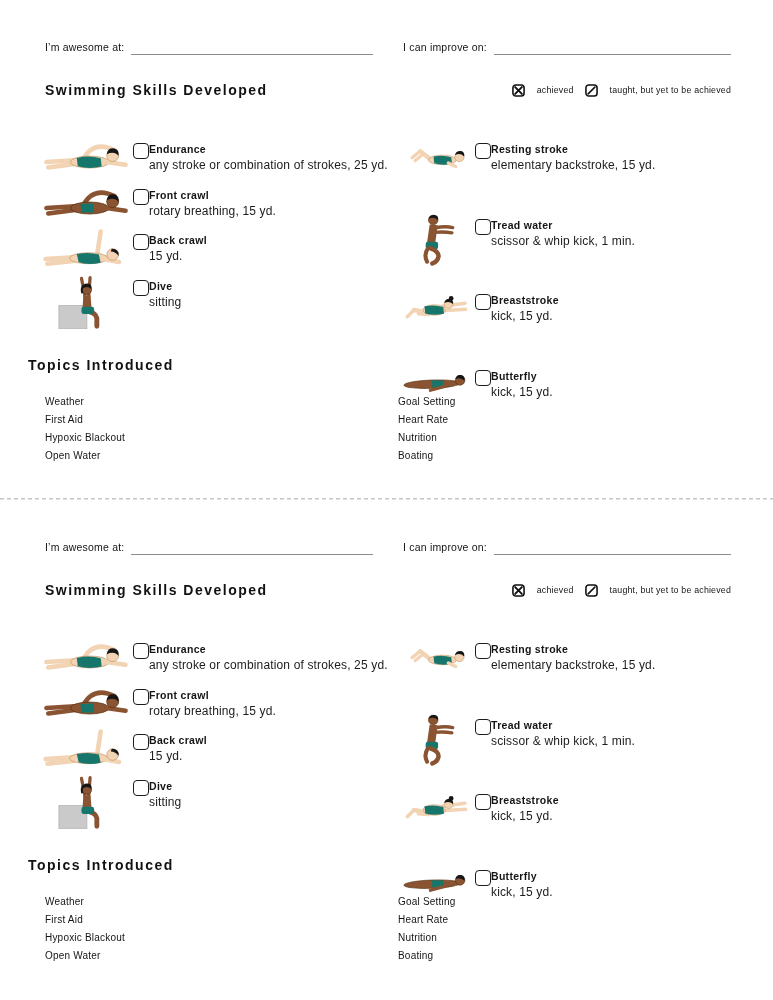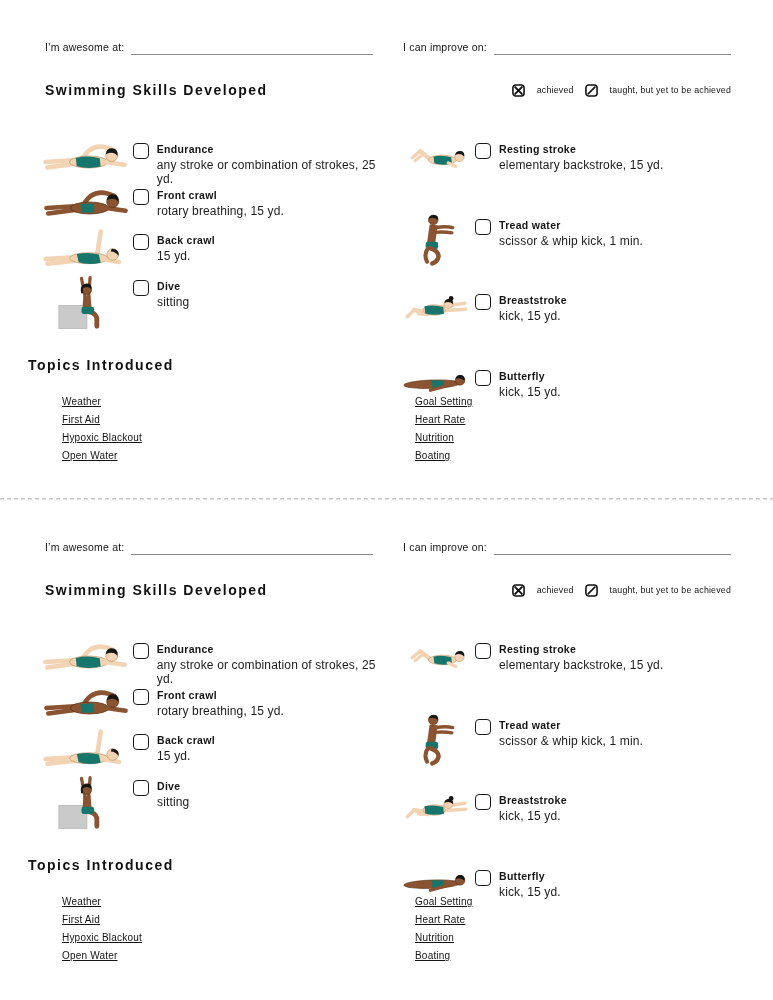--- a/index.html
+++ b/index.html
@@ -29,26 +29,26 @@
   .skills{position:absolute;top:136px;left:38px;width:692px;display:flex;}
   .scol{display:flex;flex-direction:column;}
   .scol.left{width:357px;}
   .scol.right{flex:1;gap:30px;}
   .srow{display:flex;height:45.5px;align-items:flex-start;}
   .illu{display:flex;align-items:flex-start;justify-content:center;overflow:visible;}
   .scol.left .illu{width:95px;}
   .scol.right .illu{width:80px;}
   .illu svg{display:block;}
   .cbx{width:14px;height:14px;border:1.6px solid #1c1c1c;border-radius:4px;background:#fff;margin-top:7px;flex:none;cursor:pointer;}
-  .stext{margin-left:8px;padding-top:7px;}
+  .stext{padding-top:7px;}
   .stitle{display:block;font-size:10.5px;font-weight:bold;letter-spacing:.3px;}
   .sdetail{display:block;font-size:12px;letter-spacing:.15px;margin-top:3px;color:#1c1c1c;}
   
   .topics-head{position:absolute;top:357px;left:28px;}
-  .topics{position:absolute;top:393px;left:62px;width:686px;display:flex;text-decoration:underline;}
+  .topics{position:absolute;top:393px;left:45px;width:686px;display:flex;}
   .tcol{display:flex;flex-direction:column;}
   .tcol.left{width:353px;}
   .tcol.right{flex:1;}
   .titem{font-size:10px;line-height:18px;letter-spacing:.2px;}
 </style>
 </head>
 <body>
 
 <section class="half">
 

